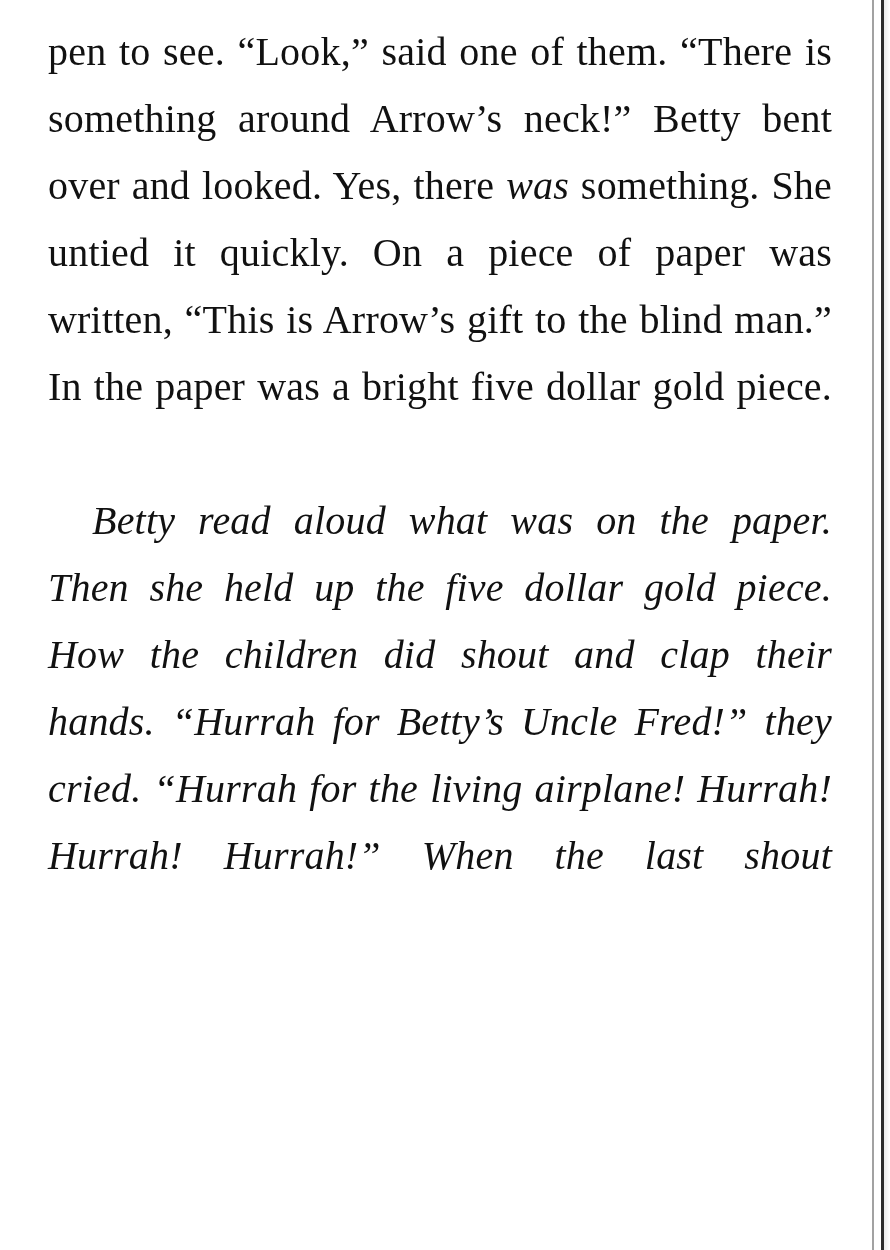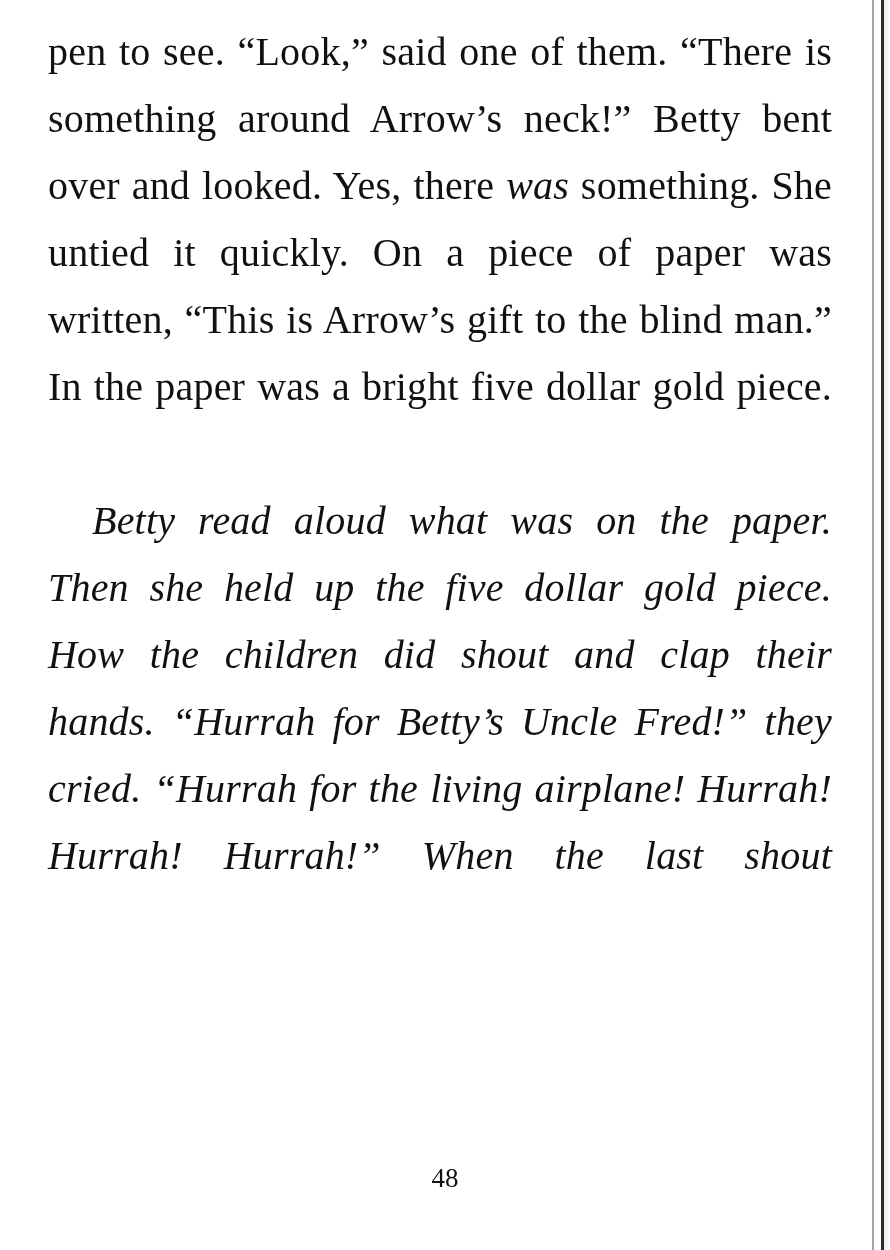--- a/index.html
+++ b/index.html
@@ -109,21 +109,20 @@
     <p class="para">
       <span>pen to see. “Look,” said one of them. “There is something around Arrow’s neck!” Betty bent over and looked. Yes, there </span><em class="italic">was</em><span> something. She untied it quickly. On a piece of paper was written, “This is Arrow’s gift to the blind man.” In the paper was a bright five dollar gold piece.</span>
     </p>
 
     <p class="para indented">
       <span>Betty read aloud what was on the paper. Then she held up the five dollar gold piece. How the children did shout and clap their hands. “Hurrah for Betty’s Uncle Fred!” they cried. “Hurrah for the living airplane! Hurrah! Hurrah! Hurrah!” When the last shout</span>
     </p>
 
   </div>
 
-  <div class="page-number">48</div>
 
   <div class="binding-edge">
     <div class="shade"></div>
     <div class="line-inner"></div>
     <div class="line-outer"></div>
   </div>
 
 </div>
 
 </body></html>

